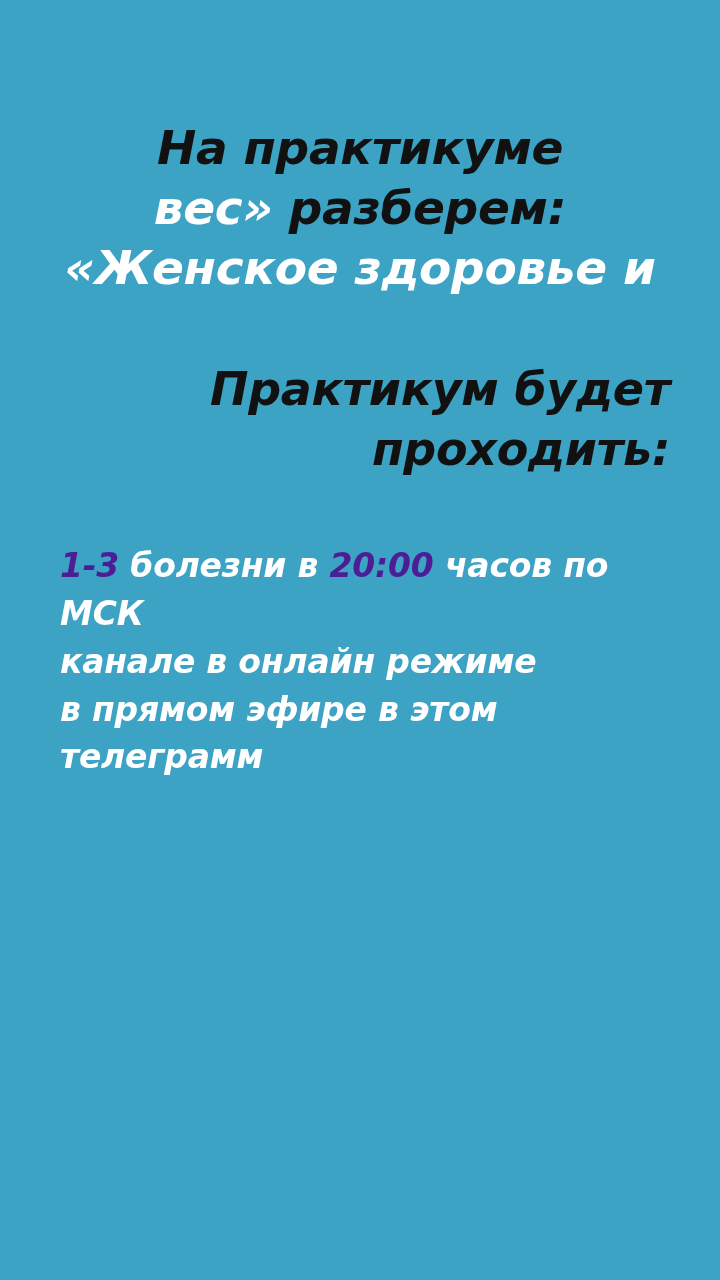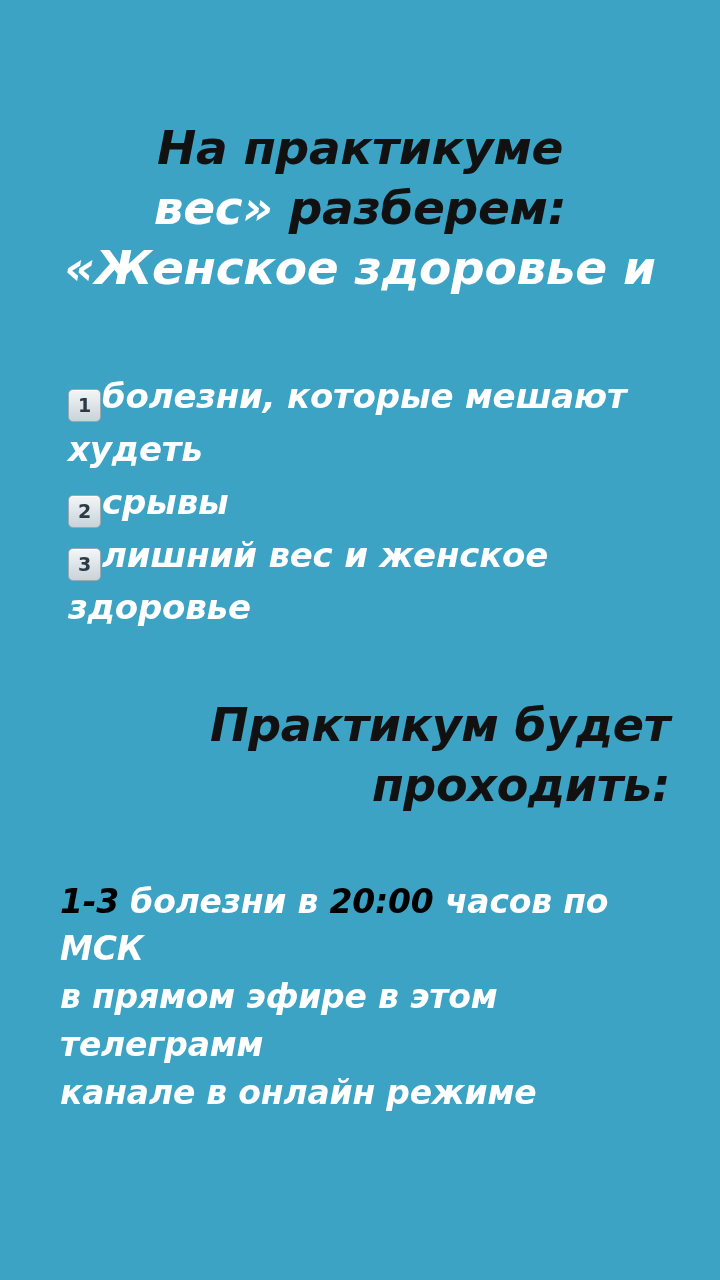--- a/index.html
+++ b/index.html
@@ -102,45 +102,40 @@
     color: #ffffff;
     font-family: "DejaVu Sans", sans-serif;
     font-weight: bold;
     font-style: italic;
     font-size: 33px;
     line-height: 1.45;
     letter-spacing: -0.2px;
   }
   .details .line { display: block; }
   .details .dark {
-    color: #000000;
+    color: #4c1d95;
     margin-top: 28px;
   }
 </style>
 </head>
 <body style="background: rgb(60, 163, 196);">
 
 <div class="poster">
 
   <h1 class="headline">
     <span class="line">На практикуме</span>
     <span class="line"><span class="white">вес»</span><span> разберем:</span></span>
     <span class="line white">«Женское здоровье и</span>
   </h1>
 
-  <ul class="list">
-    <li><span class="numbox">1</span><span>болезни, которые мешают худеть</span></li>
-    <li><span class="numbox">2</span><span>срывы</span></li>
-    <li><span class="numbox">3</span><span>лишний вес и женское здоровье</span></li>
-  </ul>
 
   <h2 class="subheading">
     <span class="line">Практикум будет</span>
     <span class="line">проходить:</span>
   </h2>
 
   <p class="details">
     <span class="line"><span class="dark">1-3</span><span> болезни в </span><span class="dark">20:00</span><span> часов по МСК</span></span>
+    <span class="line">канале в онлайн режиме</span>
     <span class="line">в прямом эфире в этом телеграмм</span>
-    <span class="line">канале в онлайн режиме</span>
   </p>
 
 </div>
 
 </body></html>

